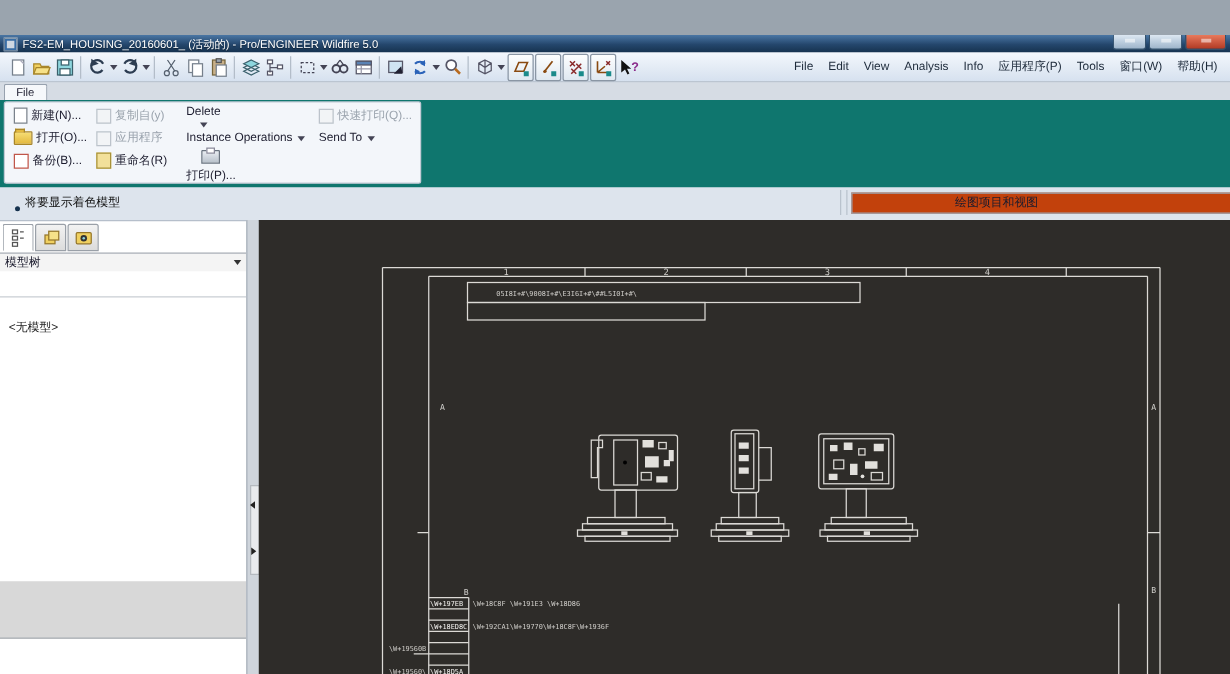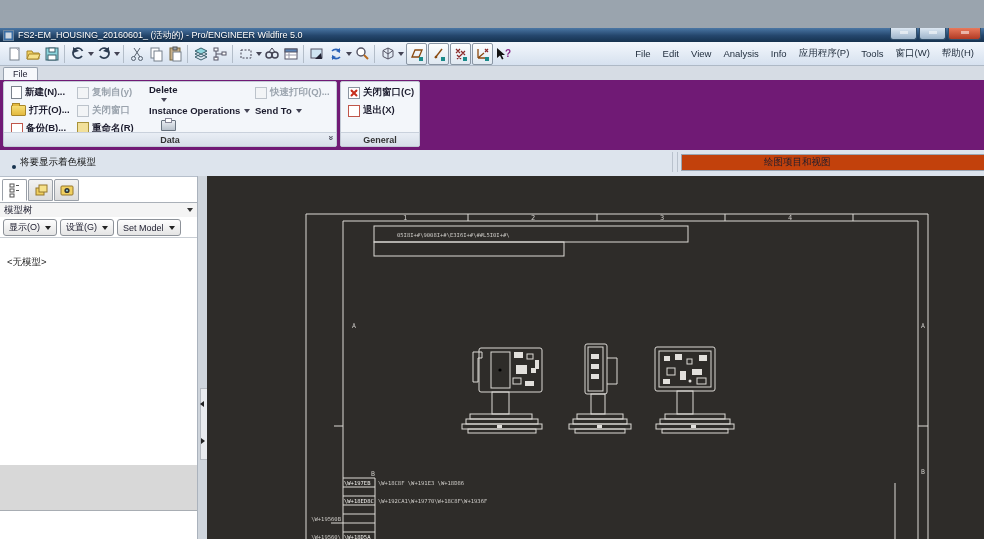--- a/index.html
+++ b/index.html
@@ -29,21 +29,21 @@
   .toggle4{display:flex;gap:1px;margin-left:2px;}
   .toggle4 .tbtn{border:1px solid #8a96a4;border-radius:2px;background:linear-gradient(#fdfefe,#dfe8f1);}
   .menubar{margin-left:auto;display:flex;align-items:center;height:100%;padding-right:4px;}
   .menu-item{padding:0 6px;color:#1d2a3a;white-space:nowrap;cursor:default;}
   
   .tabstrip{position:absolute;left:0;top:38px;width:984px;height:14px;background:#d6dce4;
     border-bottom:1px solid #b8c0cc;}
   .ftab{position:absolute;left:3px;bottom:0;padding:1px 9px 1px 9px;background:#f6f8fb;
     border:1px solid #97a1ae;border-bottom:none;border-radius:2px 2px 0 0;font-size:9px;}
   
-  .ribbon{position:absolute;left:0;top:52px;width:984px;height:70px;background:#701a75;font-weight:bold;}
+  .ribbon{position:absolute;left:0;top:52px;width:984px;height:70px;background:#0f766e;}
   .rgroup{position:absolute;top:1px;height:66px;background:#f3f6fa;border:1px solid #c2cad5;
     border-radius:2px;box-sizing:border-box;}
   .rgroup.data{left:3px;width:334px;}
   .rgroup.general{left:340px;width:80px;}
   .rbtn{position:absolute;height:17px;display:flex;align-items:center;gap:3px;padding:0 3px;
     white-space:nowrap;}
   .rbtn.disabled{color:#9aa3ad;}
   .gfooter{position:absolute;left:0;bottom:0;width:100%;height:13px;
     background:linear-gradient(#e9eef5,#d7dfe9);border-top:1px solid #c9d1dc;
     display:flex;align-items:center;justify-content:center;font-size:9px;color:#333;}
@@ -324,58 +324,41 @@
       <div class="rbtn disabled" style="left:248px;top:2px;">
         <span class="icon-box dis"></span>
         <span>快速打印(Q)...</span>
       </div>
       <div class="rbtn" style="left:4px;top:20px;">
         <span class="icon-folder"></span>
         <span>打开(O)...</span>
       </div>
       <div class="rbtn disabled" style="left:70px;top:20px;">
         <span class="icon-box dis"></span>
-        <span>关闭窗口</span>
+        <span>应用程序</span>
       </div>
       <div class="rbtn" style="left:142px;top:20px;justify-content:flex-end;">
         <span>Instance Operations</span>
         <span class="darr"></span>
       </div>
       <div class="rbtn" style="left:248px;top:20px;">
         <span>Send To</span>
         <span class="darr"></span>
       </div>
       <div class="rbtn" style="left:4px;top:38px;">
         <span class="icon-box red"></span>
         <span>备份(B)...</span>
       </div>
       <div class="rbtn" style="left:70px;top:38px;">
         <span class="icon-ypage"></span>
         <span>重命名(R)</span>
       </div>
       <div class="rbtn" style="left:142px;top:38px;flex-direction:column;">
         <span class="icon-printer"></span>
         <span>打印(P)...</span>
-      </div>
-      <div class="gfooter">
-        <span>Data</span>
-        <span class="chev"></span>
-      </div>
-    </div>
-    <div class="rgroup general">
-      <div class="rbtn" style="left:4px;top:2px;">
-        <span class="icon-closewin"></span>
-        <span>关闭窗口(C)</span>
-      </div>
-      <div class="rbtn" style="left:4px;top:20px;">
-        <span class="icon-box red"></span>
-        <span>退出(X)</span>
-      </div>
-      <div class="gfooter">
-        <span>General</span>
       </div>
     </div>
   </div>
 
   <div class="statusrow">
     <div class="smsg">
       <span class="sdot"></span>
       <span>将要显示着色模型</span>
     </div>
     <div class="ssep" style="left:672px;"></div>
@@ -411,34 +394,20 @@
               <rect x="2" y="4" width="12" height="9" rx="1" fill="#f0d060" stroke="#96772a"></rect>
               <circle cx="8" cy="8.5" r="2.6" fill="#333"></circle>
               <circle cx="8" cy="8.5" r="1" fill="#8ed6de"></circle>
             </svg>
         </div>
       </div>
       <div class="phdr">
         <span>模型树</span>
         <span class="hdarr"></span>
       </div>
-      <div class="pbtns">
-        <div class="pbtn">
-          <span>显示(O)</span>
-          <span class="darr"></span>
-        </div>
-        <div class="pbtn">
-          <span>设置(G)</span>
-          <span class="darr"></span>
-        </div>
-        <div class="pbtn">
-          <span>Set Model</span>
-          <span class="darr"></span>
-        </div>
-      </div>
       <div class="ptree">
         <div class="nomodel">&lt;无模型&gt;</div>
         <div class="grayband"></div>
       </div>
     </div>
 
     <div class="sash">
       <div class="handle"></div>
       <div class="arrL"></div>
       <div class="arrR"></div>

